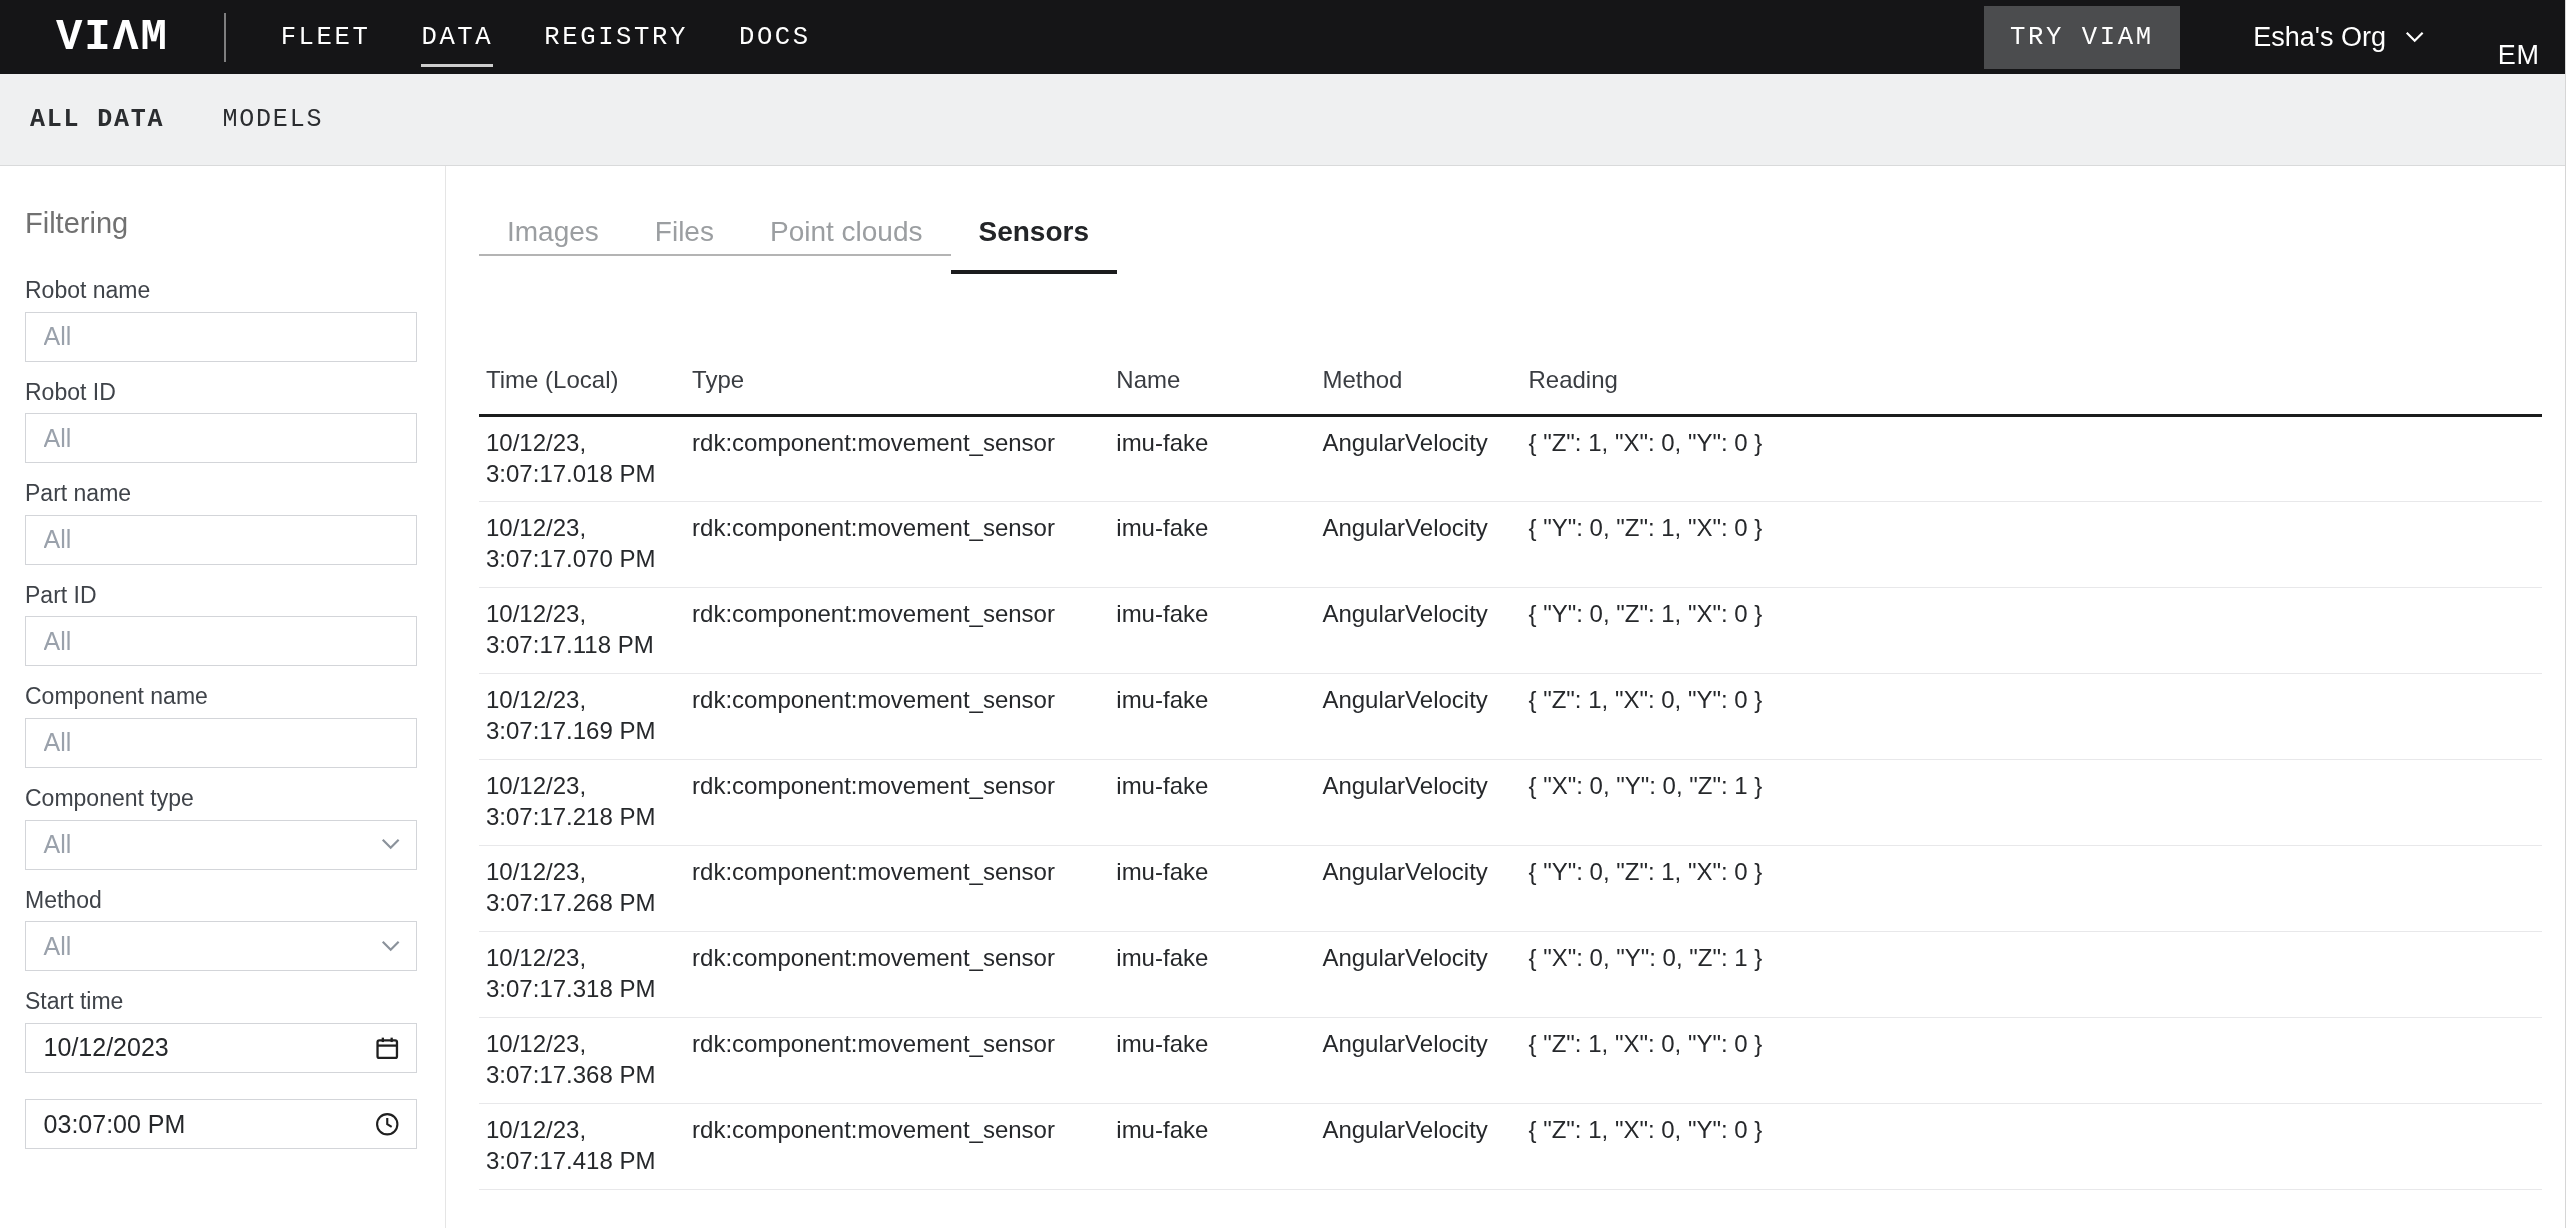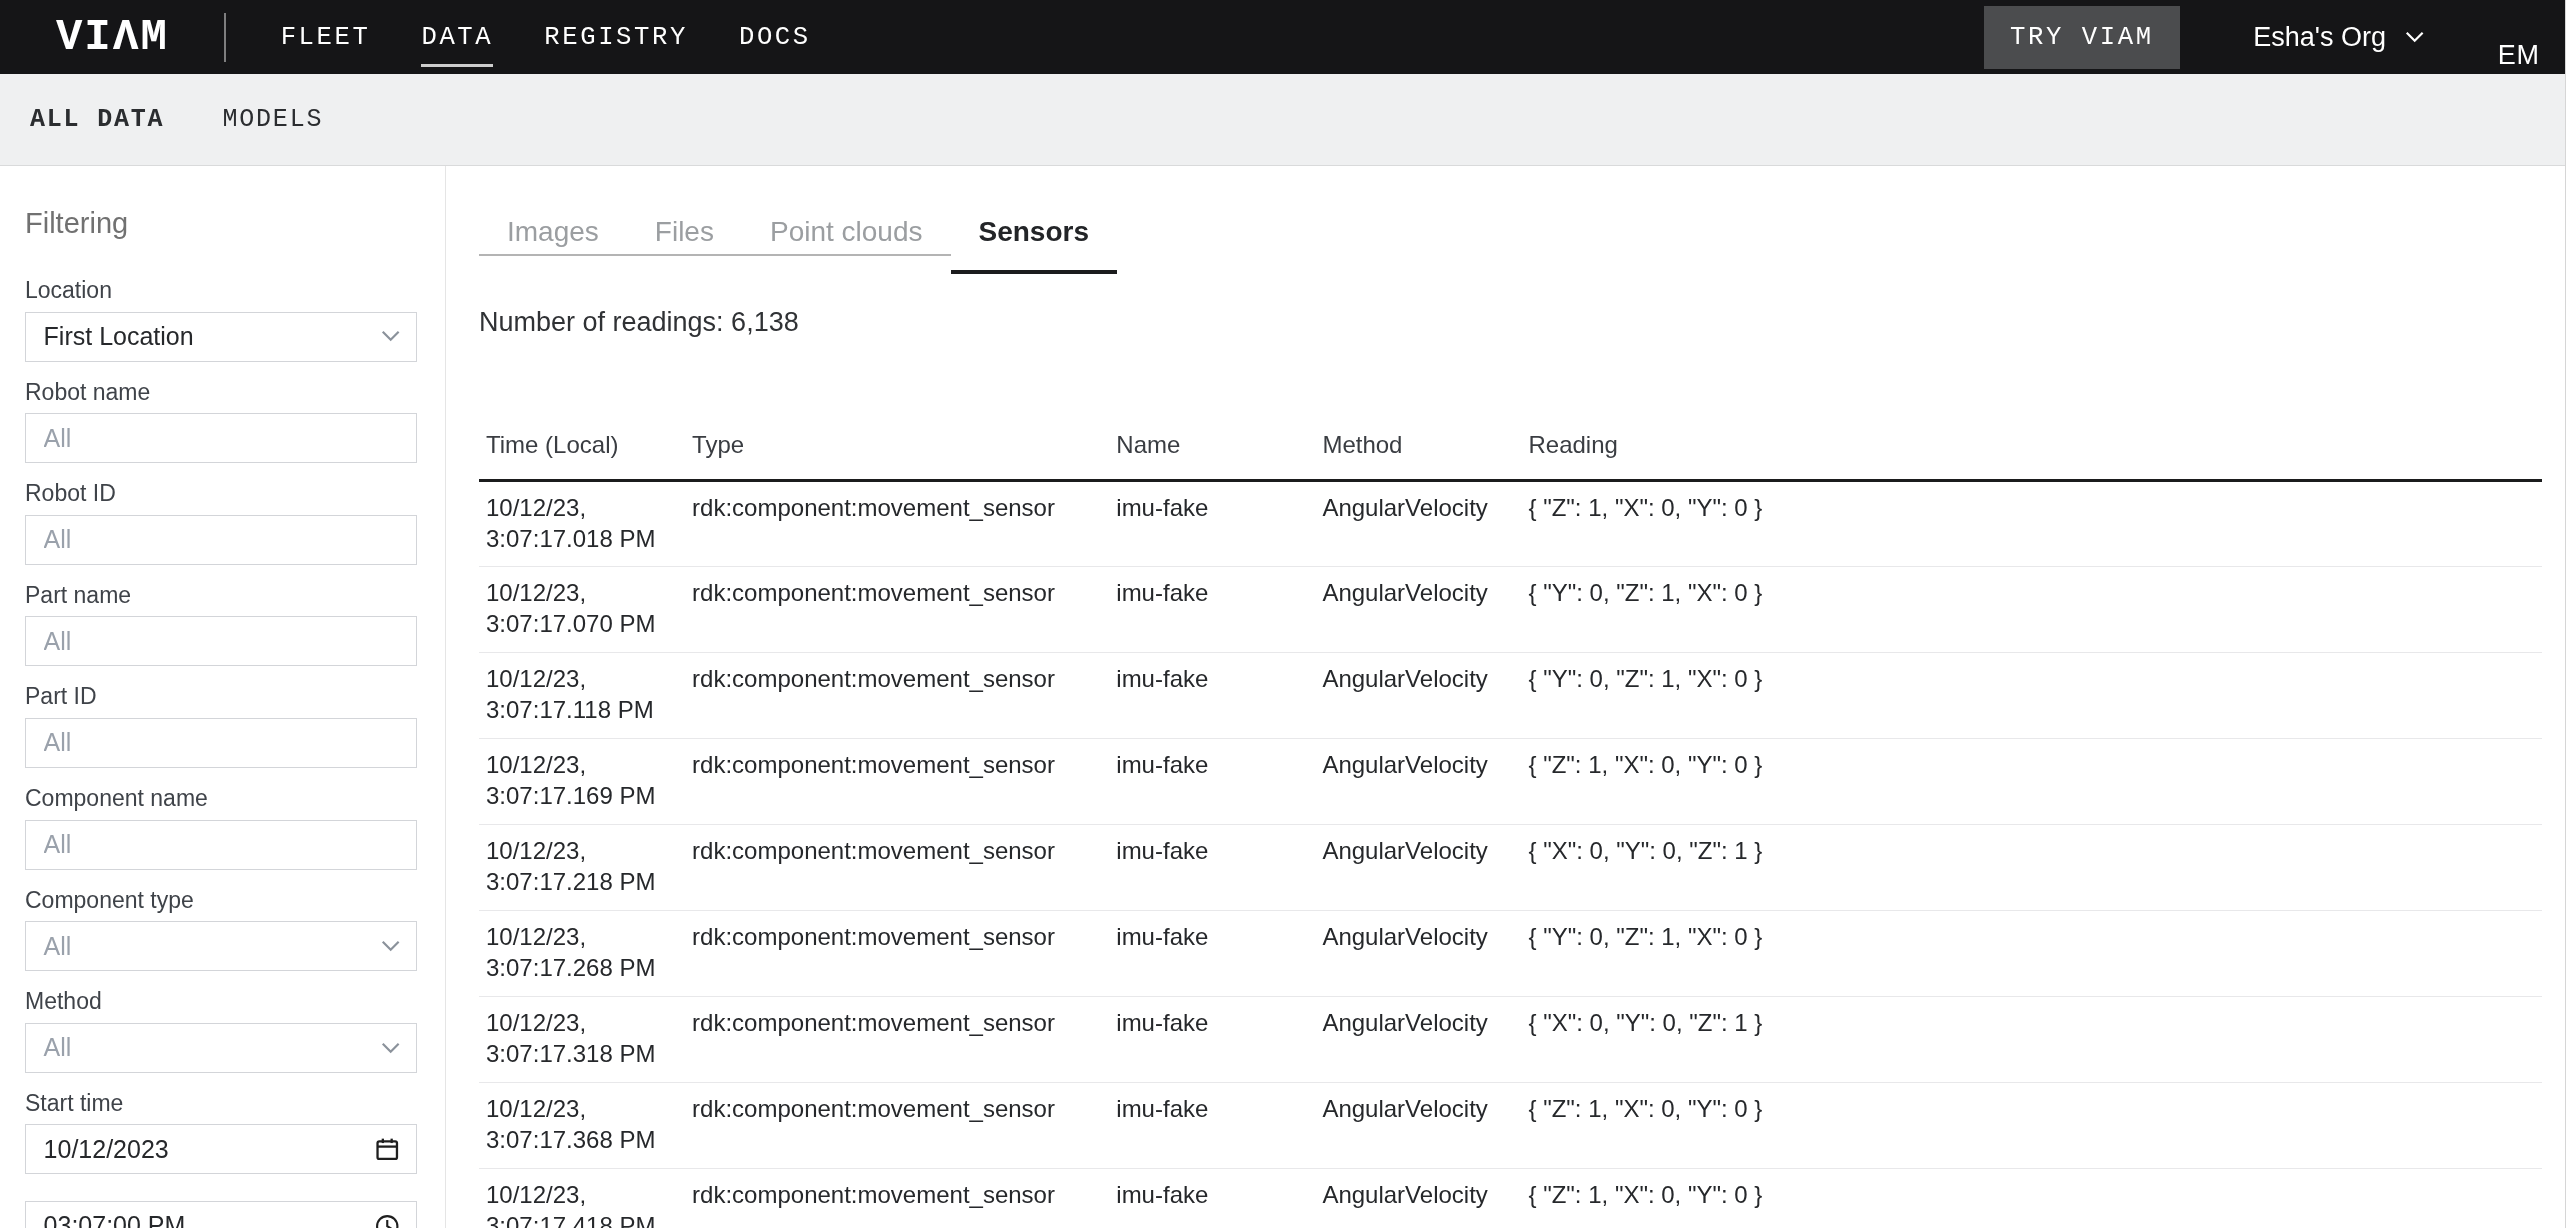--- a/index.html
+++ b/index.html
@@ -99,29 +99,20 @@
 <div class="subnav mono">
   <div class="tab active">ALL DATA</div>
   <div class="tab">MODELS</div>
 </div>
 
 <div class="page">
 
   <aside class="sidebar">
     <h2>Filtering</h2>
 
-    <div class="field">
-      <label>Location</label>
-      <div class="box">
-        <span class="val">First Location</span>
-        <svg class="chev" viewBox="0 0 22 14">
-          <path d="M2 2 L11 11 L20 2" fill="none" stroke="#8b929b" stroke-width="2.5"></path>
-        </svg>
-      </div>
-    </div>
 
     <div class="field">
       <label>Robot name</label>
       <input type="text" placeholder="All" style="">
     </div>
 
     <div class="field">
       <label>Robot ID</label>
       <input type="text" placeholder="All" style="">
     </div>
@@ -183,21 +174,20 @@
   </aside>
 
   <main class="main">
     <div class="tabs">
       <div class="ctab">Images</div>
       <div class="ctab">Files</div>
       <div class="ctab">Point clouds</div>
       <div class="ctab active">Sensors</div>
     </div>
 
-    <div class="readings">Number of readings: 6,138</div>
 
     <table class="data">
       <colgroup>
         <col class="c-time">
           <col class="c-type">
           <col class="c-name">
           <col class="c-method">
           <col class="c-reading">
       </colgroup>
       <thead>

